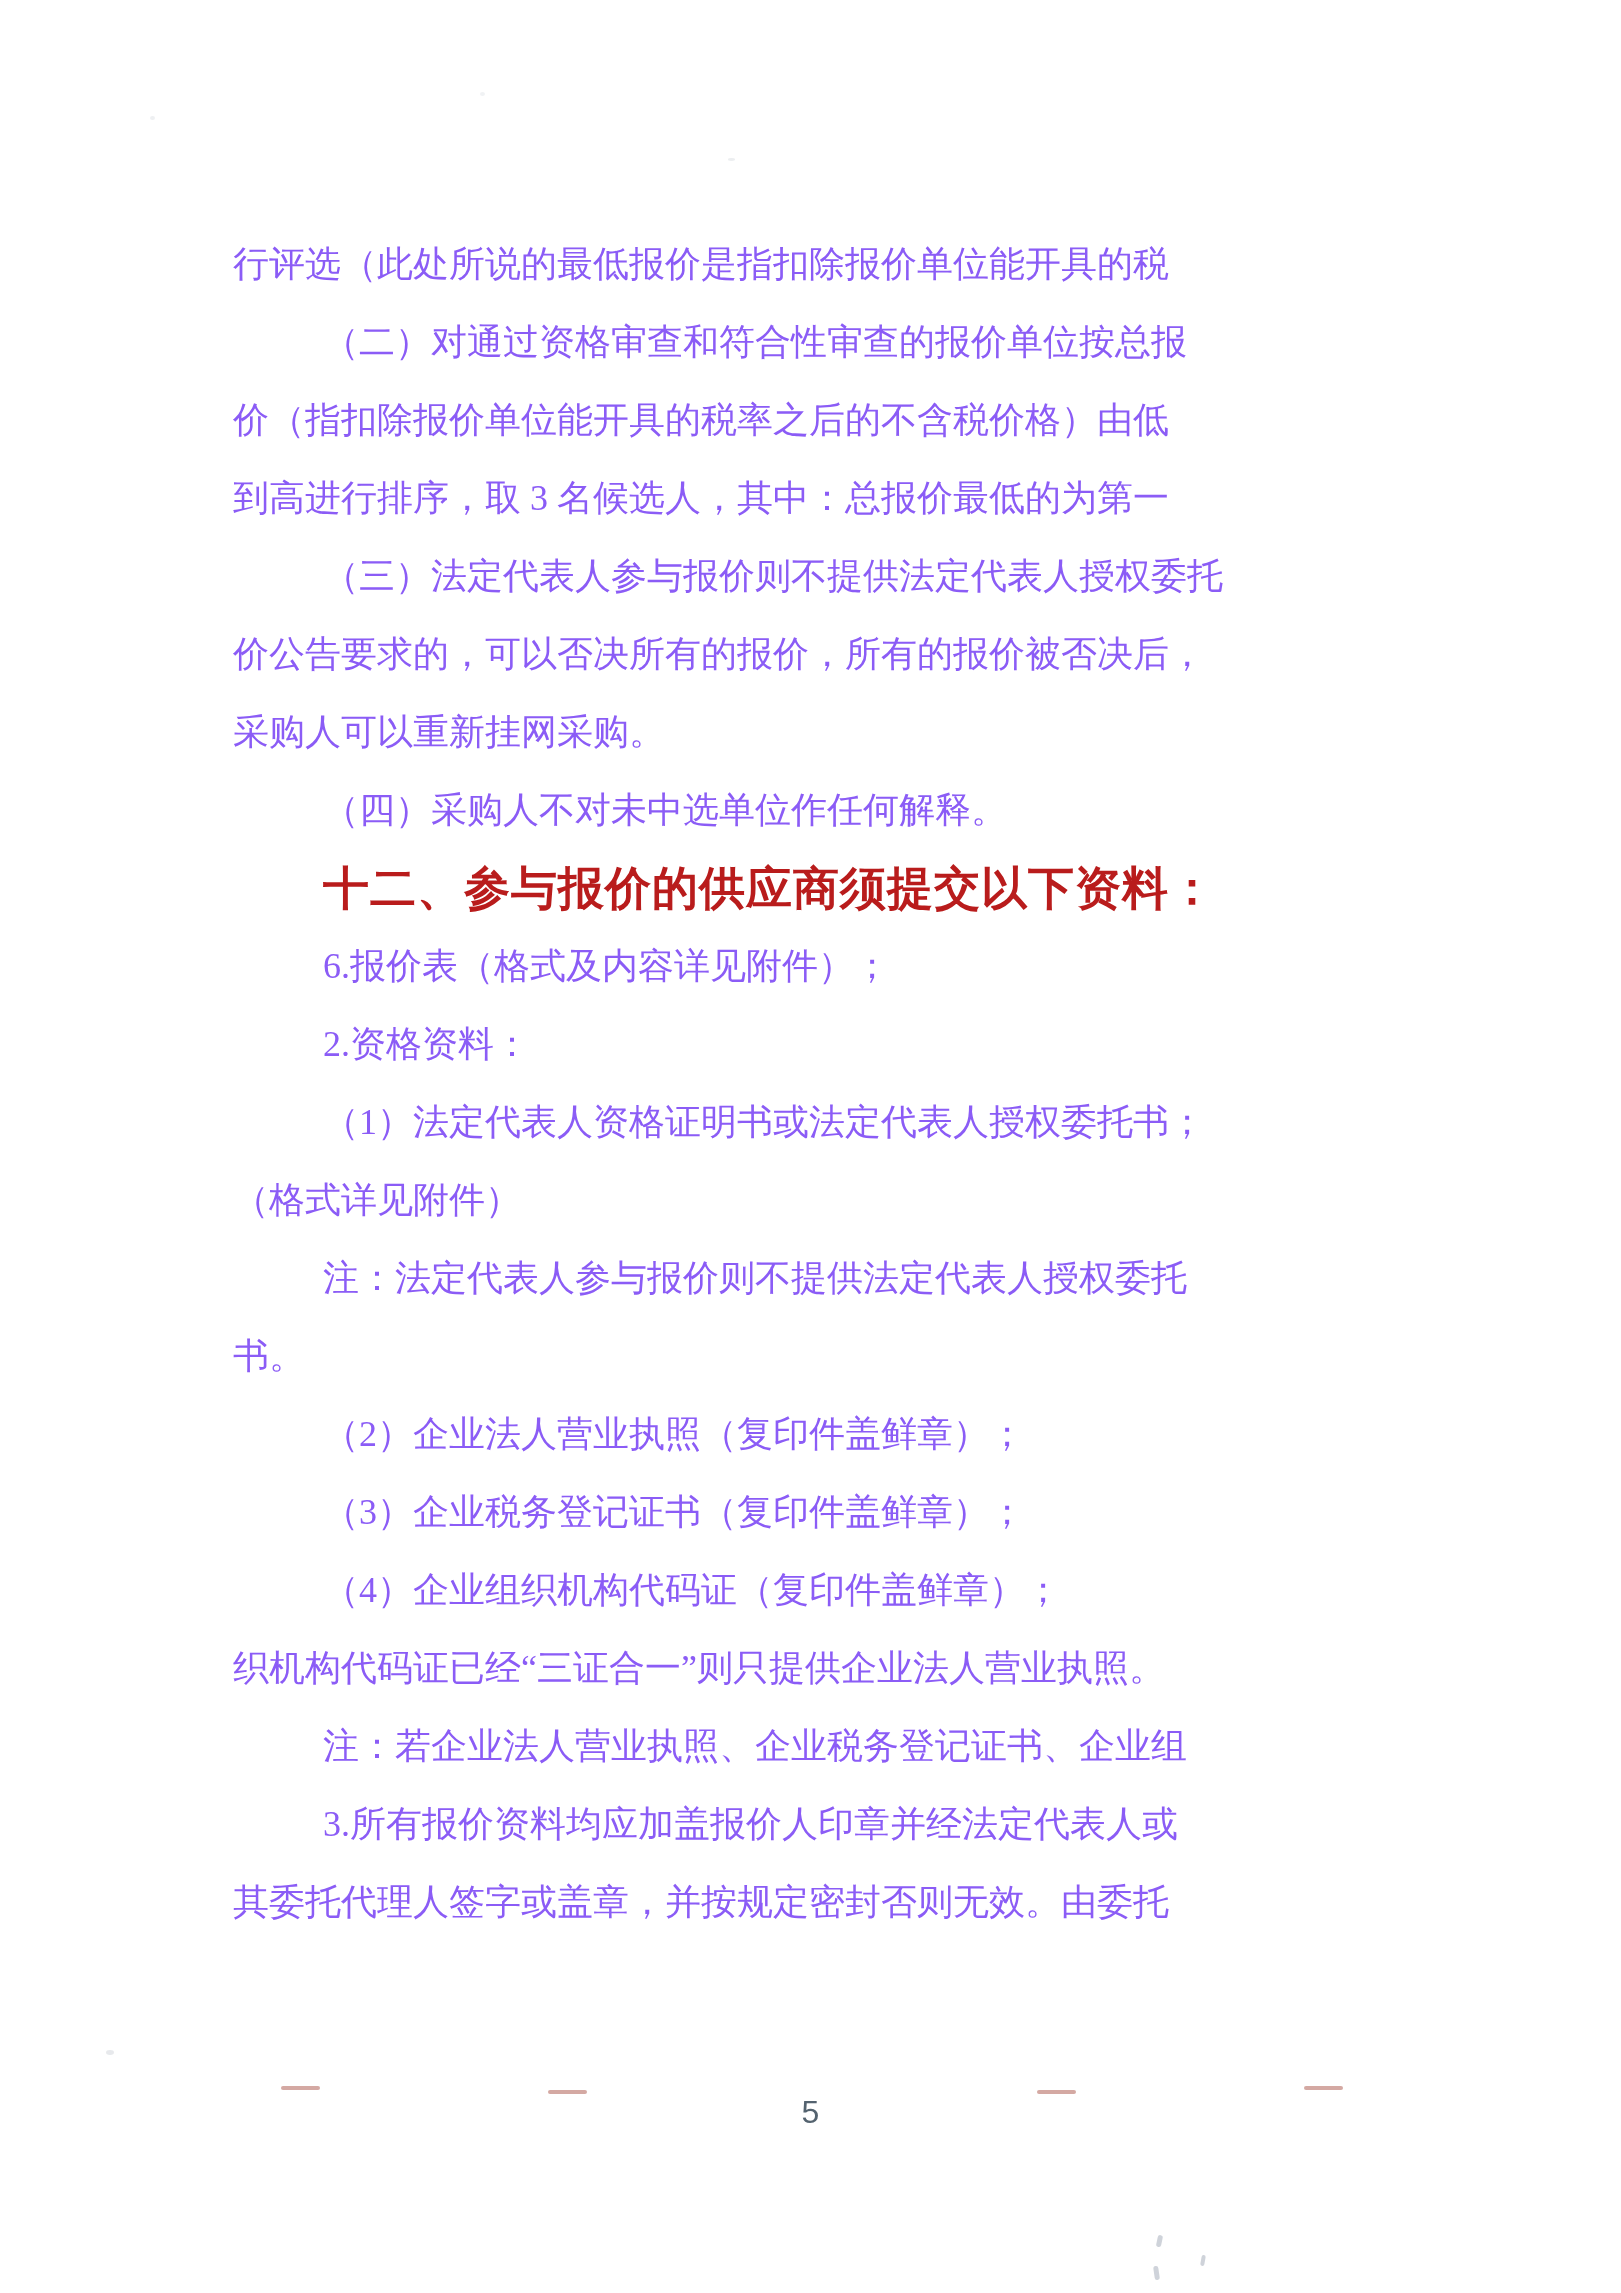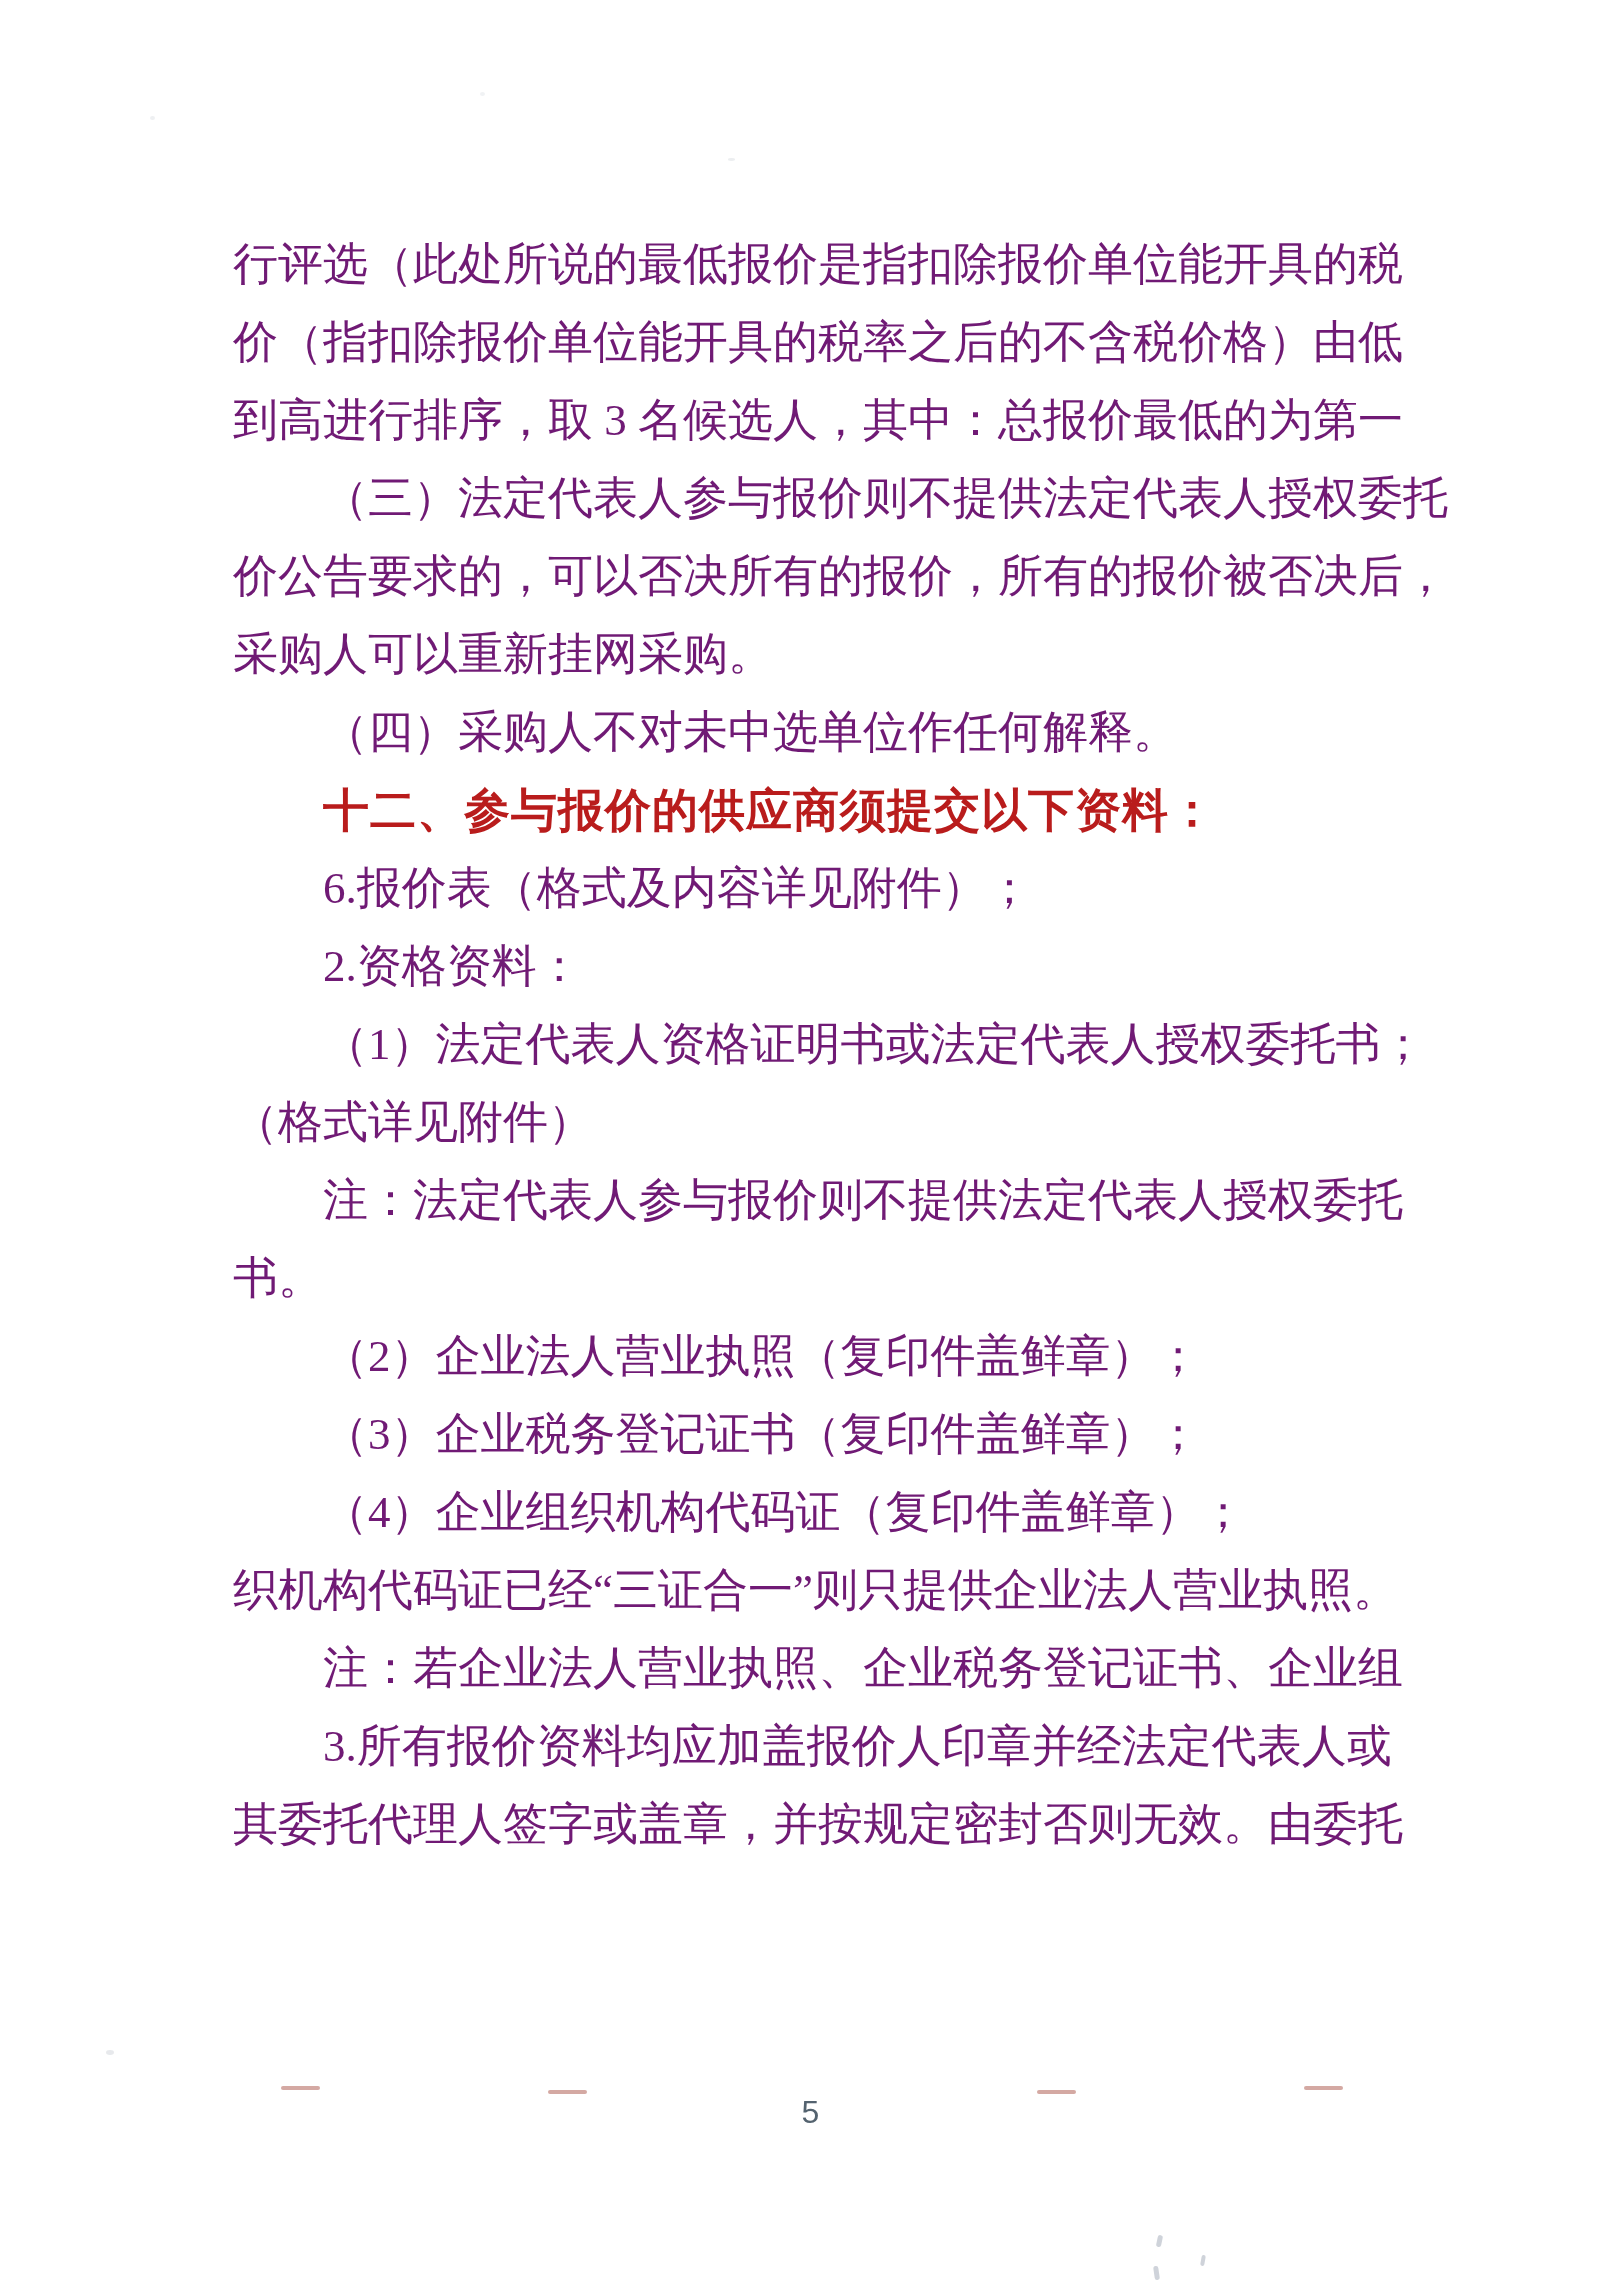--- a/index.html
+++ b/index.html
@@ -17,22 +17,22 @@
   }
   .text-block {
     position: absolute;
     left: 233px;
     top: 225px;
     width: 1176px;
   }
   .line {
     height: 78px;
     line-height: 78px;
-    font-size: 45px;
-    color: #701a75;
+    font-size: 36px;
+    color: #8b5cf6;
     white-space: nowrap;
     letter-spacing: 0px;
   }
   .line.indent {
     padding-left: 90px;
   }
   .line.bold {
     font-family: "Liberation Sans", "DejaVu Sans", sans-serif;
     font-weight: 700;
     font-size: 46px;
@@ -61,20 +61,21 @@
     border-radius: 50%;
   }
 </style>
 </head>
 <body>
 
 <div class="page">
 
   <div class="text-block" id="text-block">
       <div class="line">行评选（此处所说的最低报价是指扣除报价单位能开具的税</div>
+      <div class="line indent">（二）对通过资格审查和符合性审查的报价单位按总报</div>
       <div class="line">价（指扣除报价单位能开具的税率之后的不含税价格）由低</div>
       <div class="line">到高进行排序，取 3 名候选人，其中：总报价最低的为第一</div>
       <div class="line indent">（三）法定代表人参与报价则不提供法定代表人授权委托</div>
       <div class="line">价公告要求的，可以否决所有的报价，所有的报价被否决后，</div>
       <div class="line">采购人可以重新挂网采购。</div>
       <div class="line indent">（四）采购人不对未中选单位作任何解释。</div>
       <div class="line indent bold">十二、参与报价的供应商须提交以下资料：</div>
       <div class="line indent">6.报价表（格式及内容详见附件）；</div>
       <div class="line indent">2.资格资料：</div>
       <div class="line indent">（1）法定代表人资格证明书或法定代表人授权委托书；</div>

